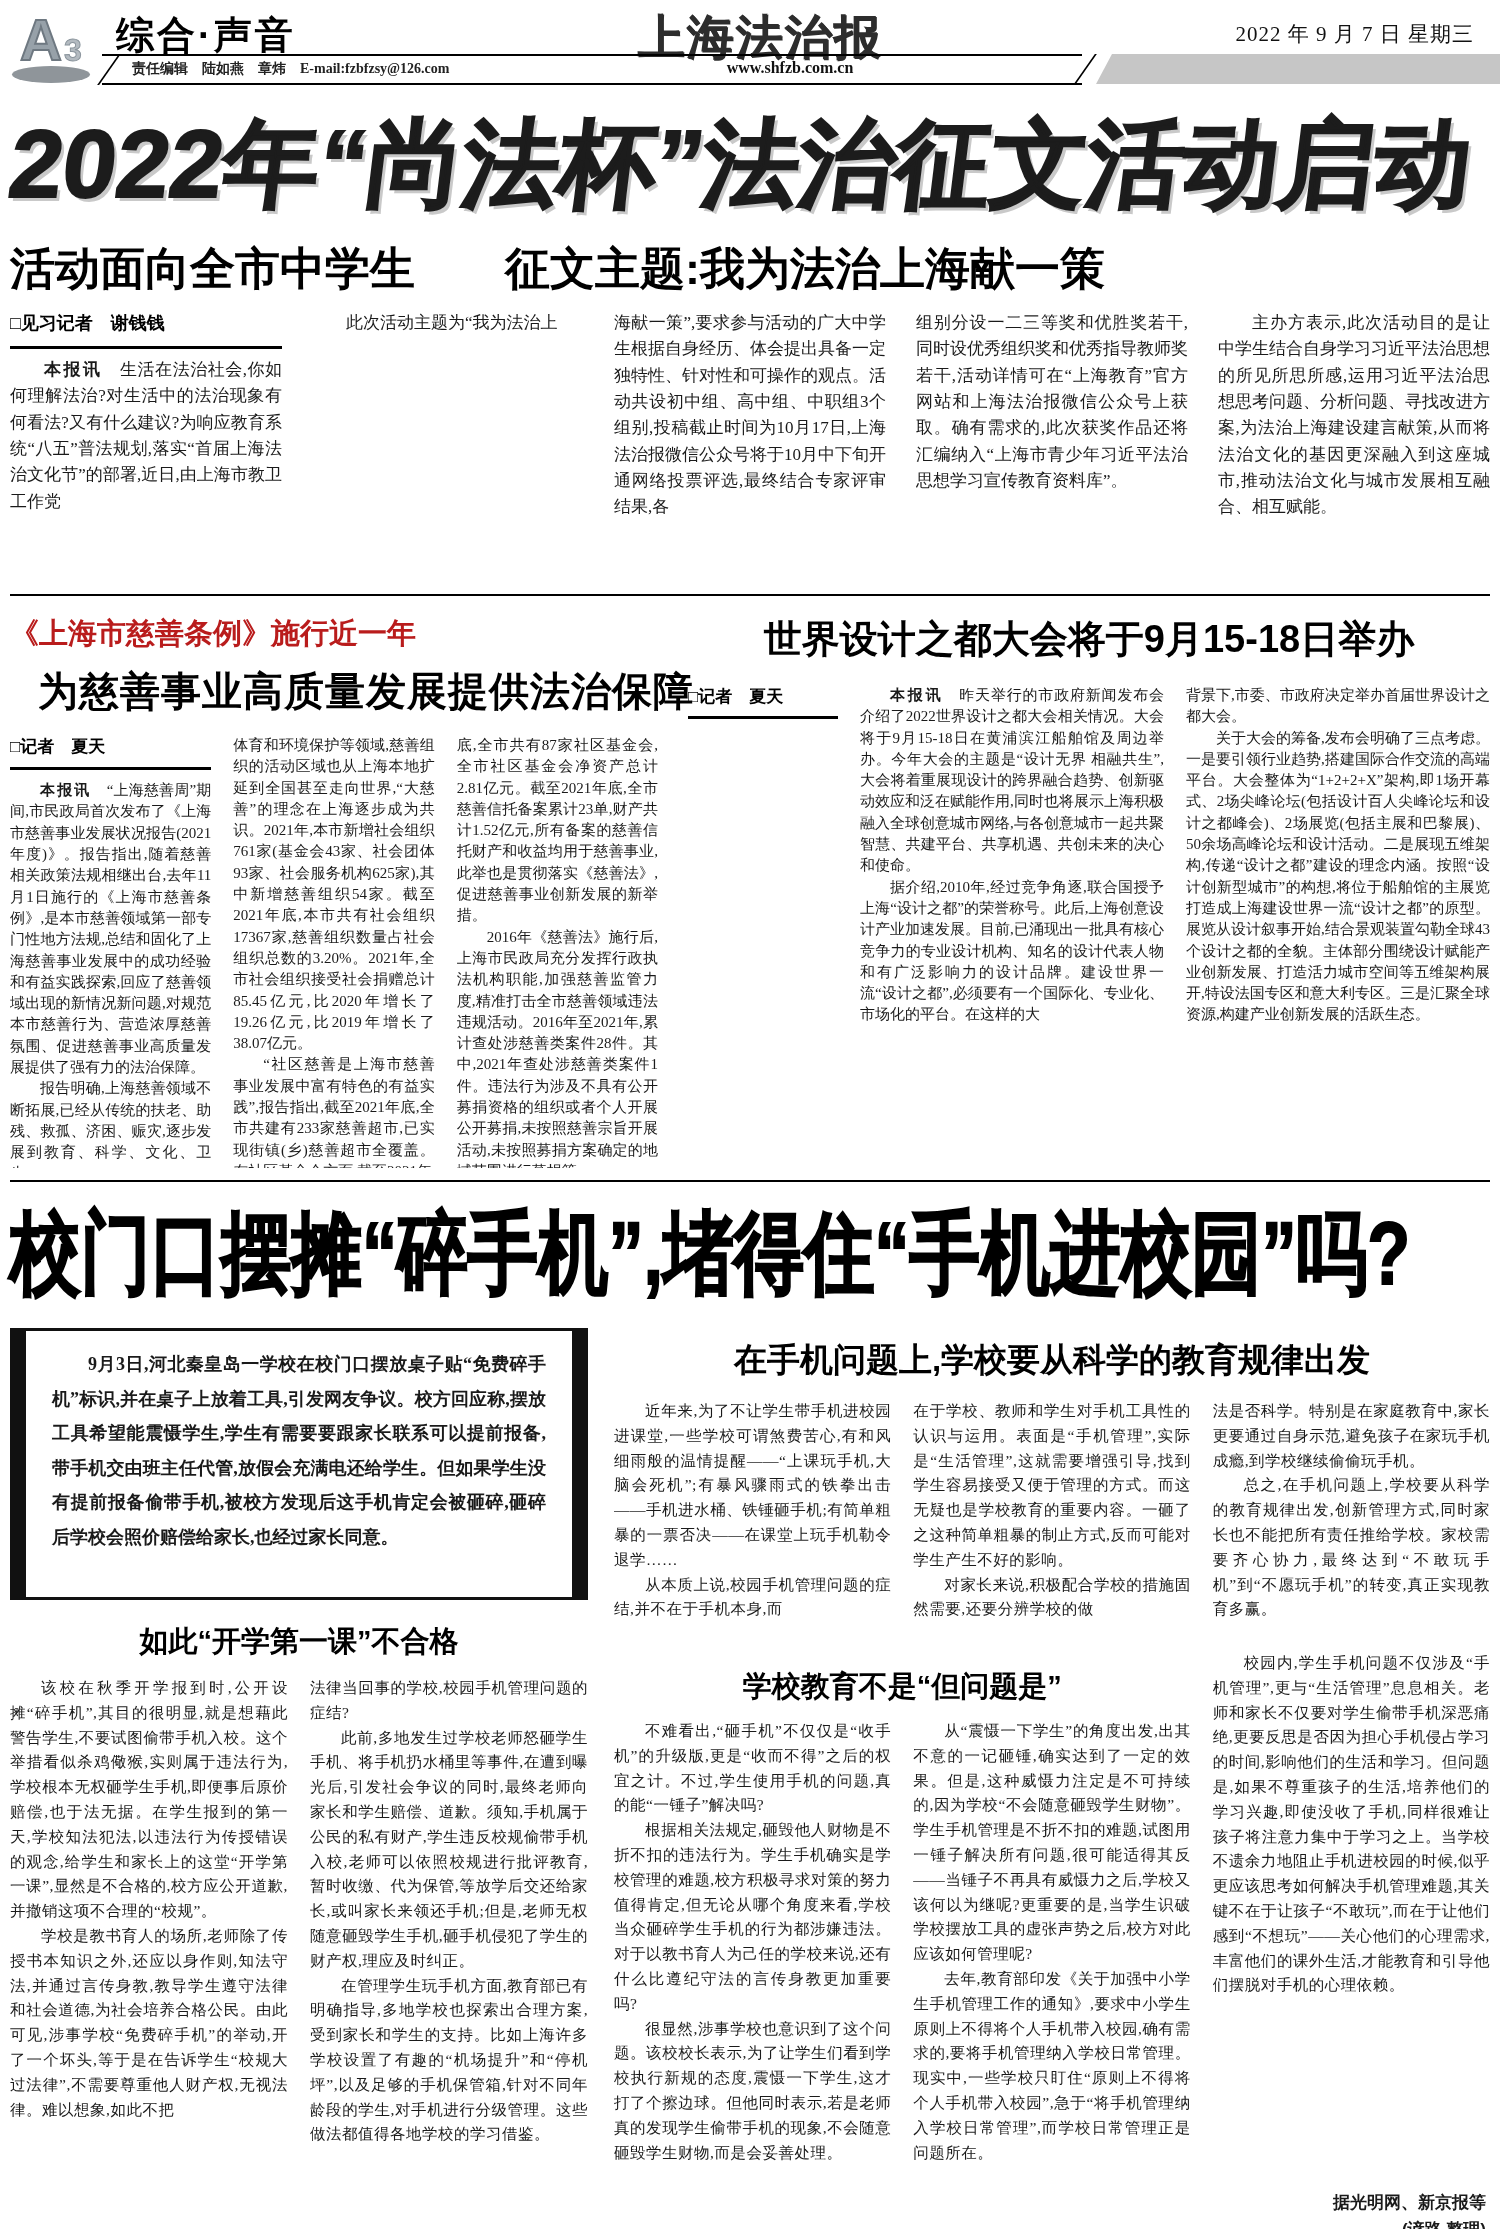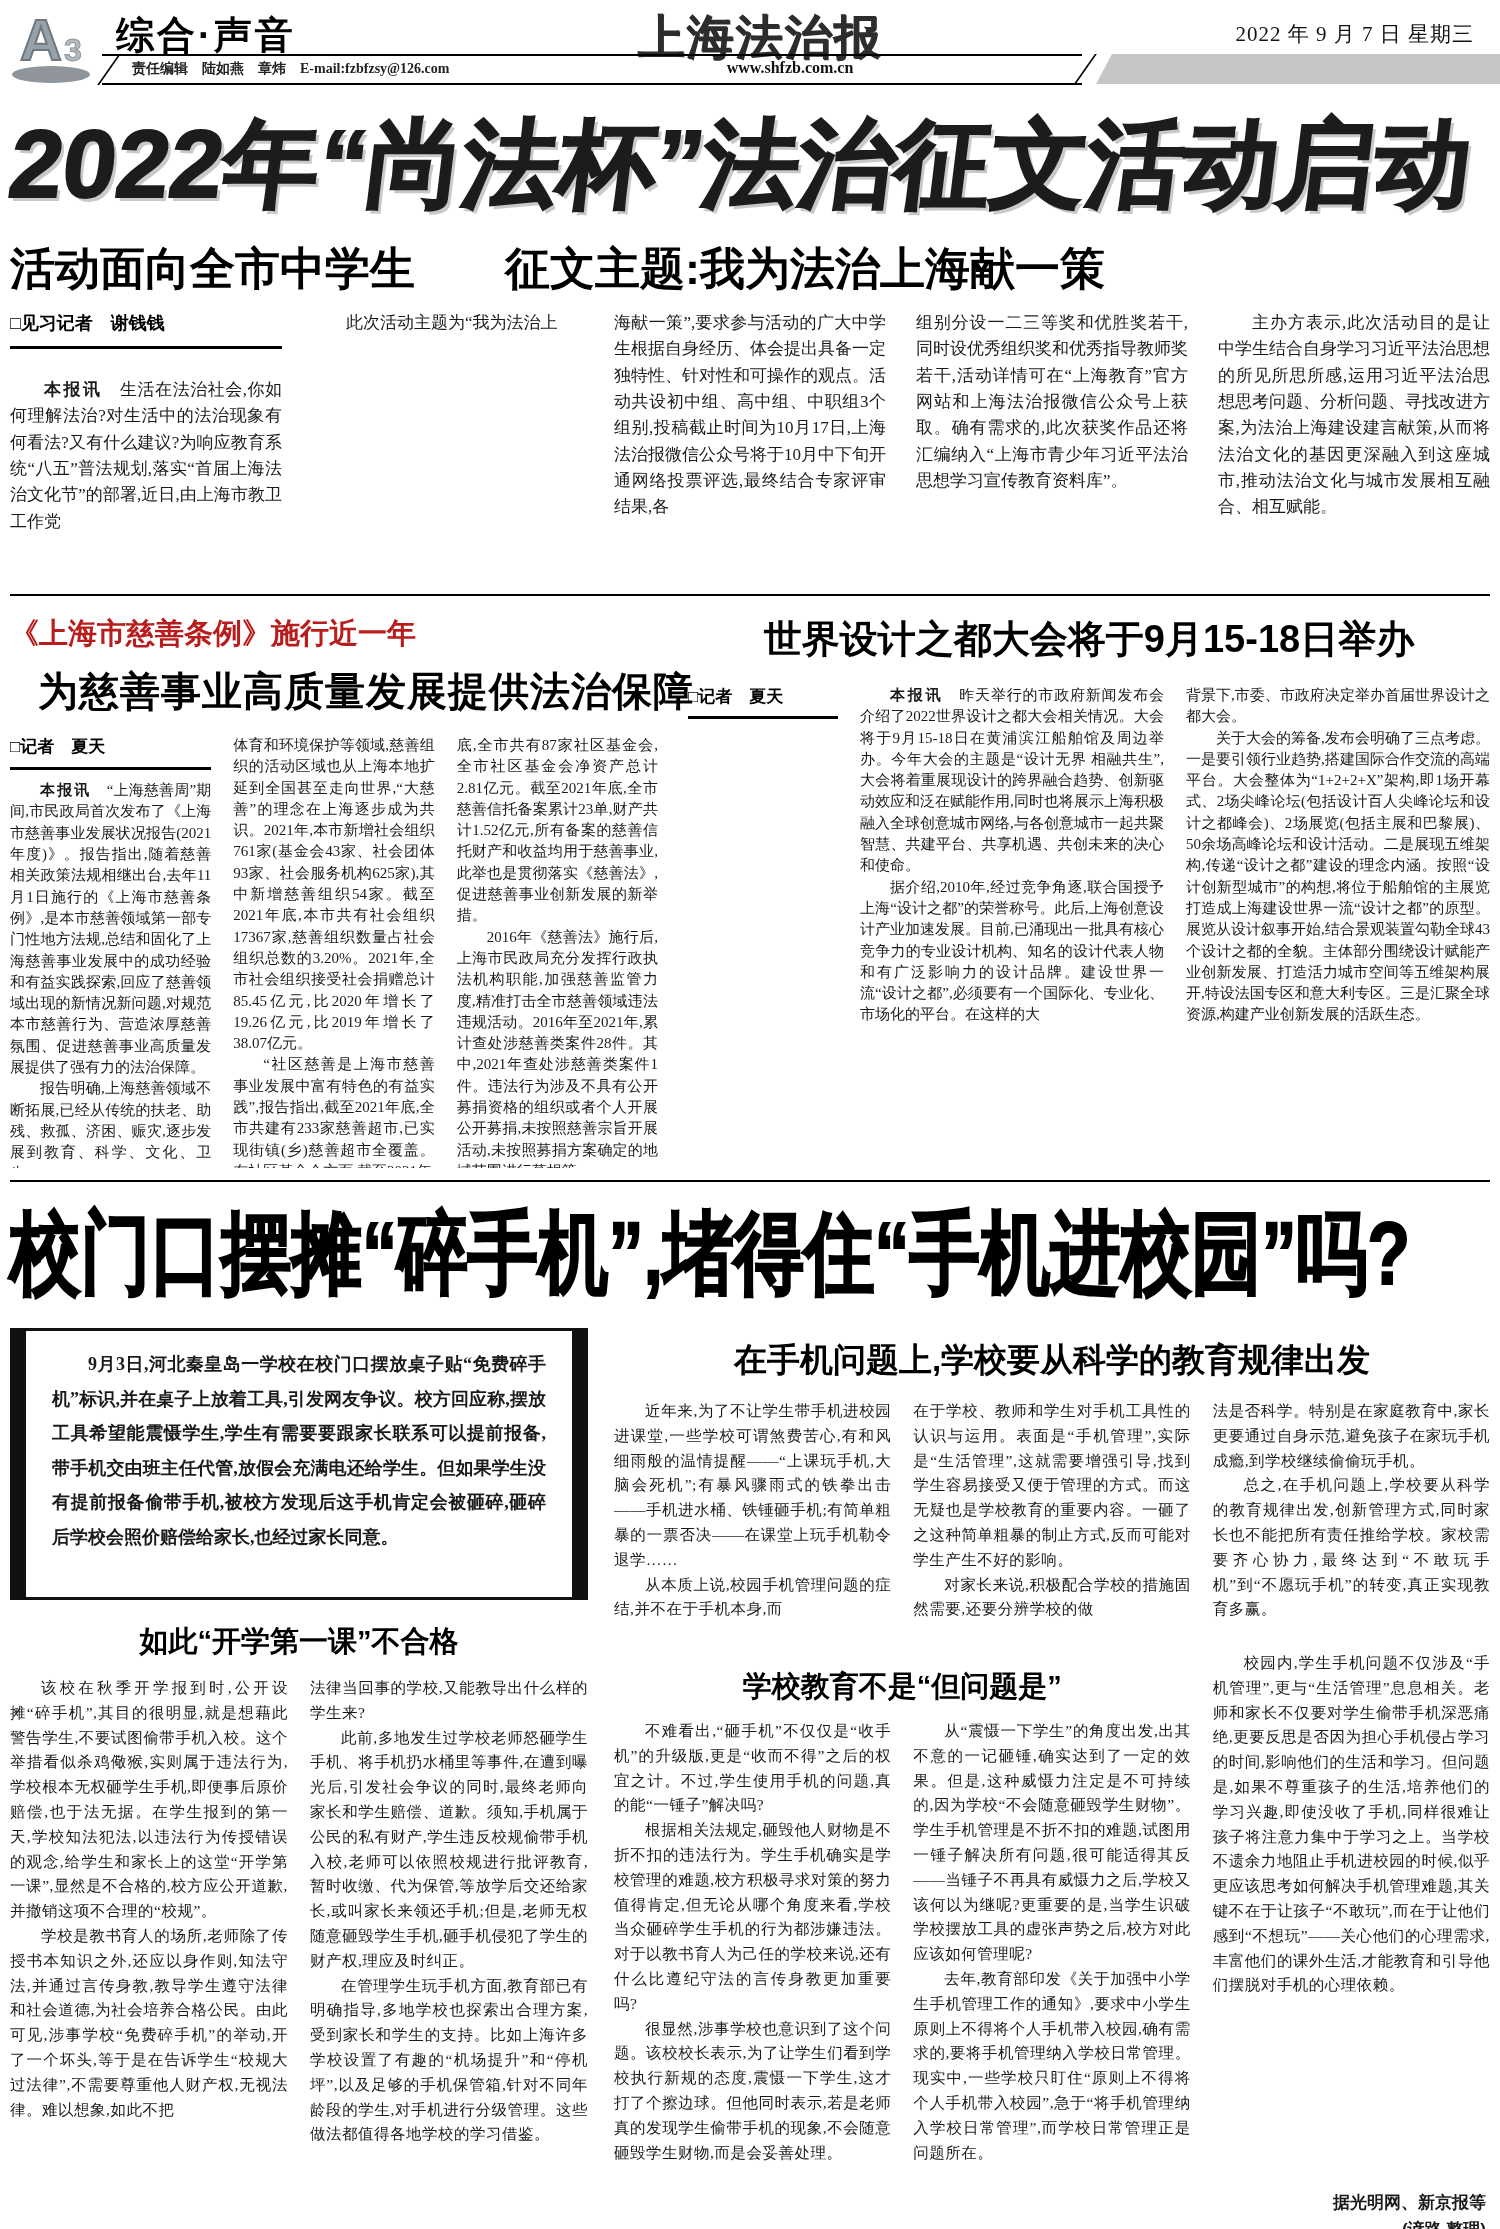--- a/index.html
+++ b/index.html
@@ -22,21 +22,21 @@
   .editor-line{position:absolute;left:30px;top:4px;font-size:14px;font-weight:bold;color:#222;}
   .website{position:absolute;left:528px;top:3px;width:320px;text-align:center;font-size:16px;font-weight:bold;color:#111;}
   .masthead{position:absolute;left:600px;top:0px;width:300px;text-align:center;font-size:47px;font-weight:900;letter-spacing:2px;color:#2d2d2d;text-shadow:1px 1px 0 #2d2d2d;}
   .dateline{position:absolute;right:16px;top:14px;font-size:21px;color:#111;letter-spacing:1px;}
   .gray-block{position:absolute;left:1086px;top:48px;width:404px;height:30px;background:#c6c6c6;clip-path:polygon(16px 0,100% 0,100% 100%,0 100%);}
   
   .main-headline{margin-top:10px;height:128px;line-height:128px;font-size:96px;font-weight:900;color:#1c1c1c;transform:skewX(-7deg);transform-origin:50% 50%;white-space:nowrap;letter-spacing:0px;-webkit-text-stroke:2px #1c1c1c;text-shadow:4px 4px 0 #c9c9c9;}
   .sub-headline{margin-top:14px;height:54px;line-height:54px;font-size:45px;font-weight:900;color:#000;white-space:nowrap;}
   .top-body{display:flex;gap:30px;margin-top:14px;height:272px;overflow:hidden;}
   .top-body .col{flex:1;font-size:17px;line-height:1.55;text-align:justify;overflow:hidden;}
-  .byline{font-size:18px;font-weight:bold;padding-bottom:8px;border-bottom:3px solid #000;margin-bottom:28px;color:#000;}
+  .byline{font-size:18px;font-weight:bold;padding-bottom:8px;border-bottom:3px solid #000;margin-bottom:8px;color:#000;}
   p{margin:0;text-indent:2em;}
   p.no-indent{text-indent:0;}
   .rule{border-top:2px solid #000;margin-top:12px;}
   
   .middle{display:flex;margin-top:12px;height:560px;overflow:hidden;}
   .charity{width:648px;flex:none;}
   .kicker{font-size:29px;font-weight:700;color:#b91c1c;margin-top:6px;}
   .charity-headline{font-size:40px;font-weight:900;letter-spacing:1px;margin-top:10px;color:#000;white-space:nowrap;margin-left:28px;}
   .charity-body{display:flex;gap:22px;margin-top:16px;height:442px;overflow:hidden;}
   .charity-body .col, .design-body .col{flex:1;font-size:15px;line-height:1.42;text-align:justify;overflow:hidden;}
@@ -158,21 +158,21 @@
         <p>9月3日,河北秦皇岛一学校在校门口摆放桌子贴“免费碎手机”标识,并在桌子上放着工具,引发网友争议。校方回应称,摆放工具希望能震慑学生,学生有需要要跟家长联系可以提前报备,带手机交由班主任代管,放假会充满电还给学生。但如果学生没有提前报备偷带手机,被校方发现后这手机肯定会被砸碎,砸碎后学校会照价赔偿给家长,也经过家长同意。</p>
       </div>
     <div class="sec2">
       <div class="sec-heading sec2-heading">如此“开学第一课”不合格</div>
       <div class="fcols">
         <div class="fcol">
             <p>该校在秋季开学报到时,公开设摊“碎手机”,其目的很明显,就是想藉此警告学生,不要试图偷带手机入校。这个举措看似杀鸡儆猴,实则属于违法行为,学校根本无权砸学生手机,即便事后原价赔偿,也于法无据。在学生报到的第一天,学校知法犯法,以违法行为传授错误的观念,给学生和家长上的这堂“开学第一课”,显然是不合格的,校方应公开道歉,并撤销这项不合理的“校规”。</p>
             <p>学校是教书育人的场所,老师除了传授书本知识之外,还应以身作则,知法守法,并通过言传身教,教导学生遵守法律和社会道德,为社会培养合格公民。由此可见,涉事学校“免费碎手机”的举动,开了一个坏头,等于是在告诉学生“校规大过法律”,不需要尊重他人财产权,无视法律。难以想象,如此不把</p>
           </div>
         <div class="fcol">
-            <p class="no-indent">法律当回事的学校,又能教导出什么样的学生来?</p>
+            <p class="no-indent">法律当回事的学校,校园手机管理问题的症结?</p>
             <p>此前,多地发生过学校老师怒砸学生手机、将手机扔水桶里等事件,在遭到曝光后,引发社会争议的同时,最终老师向家长和学生赔偿、道歉。须知,手机属于公民的私有财产,学生违反校规偷带手机入校,老师可以依照校规进行批评教育,暂时收缴、代为保管,等放学后交还给家长,或叫家长来领还手机;但是,老师无权随意砸毁学生手机,砸手机侵犯了学生的财产权,理应及时纠正。</p>
             <p>在管理学生玩手机方面,教育部已有明确指导,多地学校也探索出合理方案,受到家长和学生的支持。比如上海许多学校设置了有趣的“机场提升”和“停机坪”,以及足够的手机保管箱,针对不同年龄段的学生,对手机进行分级管理。这些做法都值得各地学校的学习借鉴。</p>
           </div>
       </div>
     </div>
   </div>
 
   <div class="fb-right">
     <div class="sec1">
       <div class="sec-heading sec1-heading">在手机问题上,学校要从科学的教育规律出发</div>

